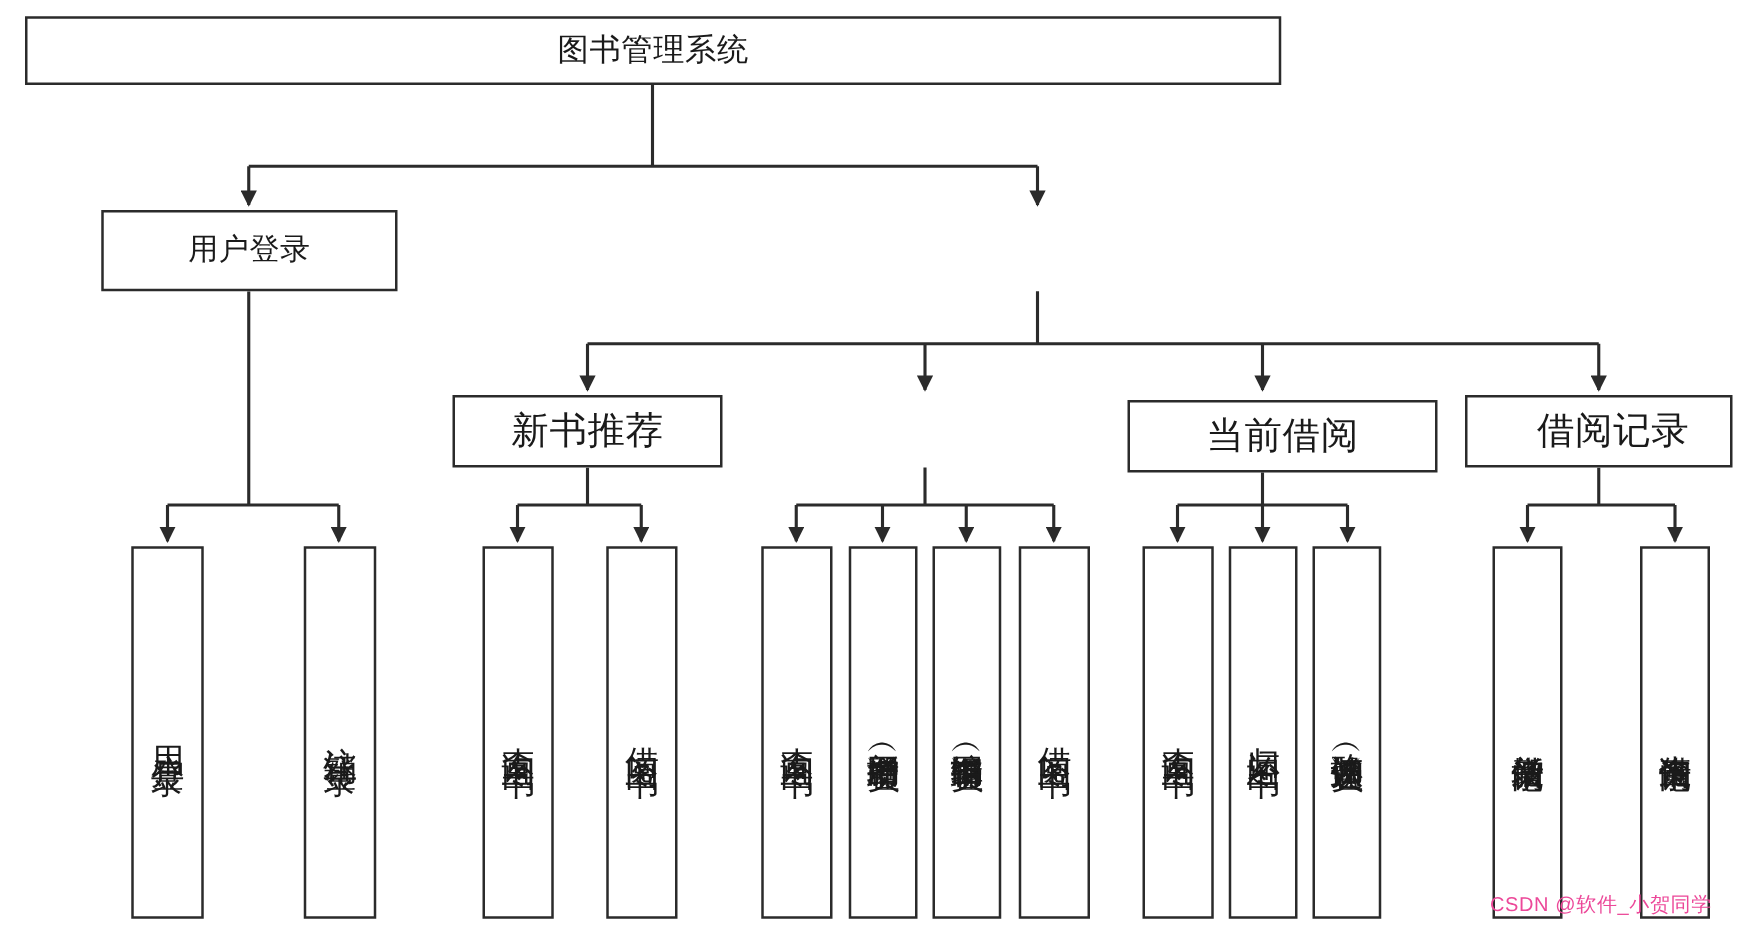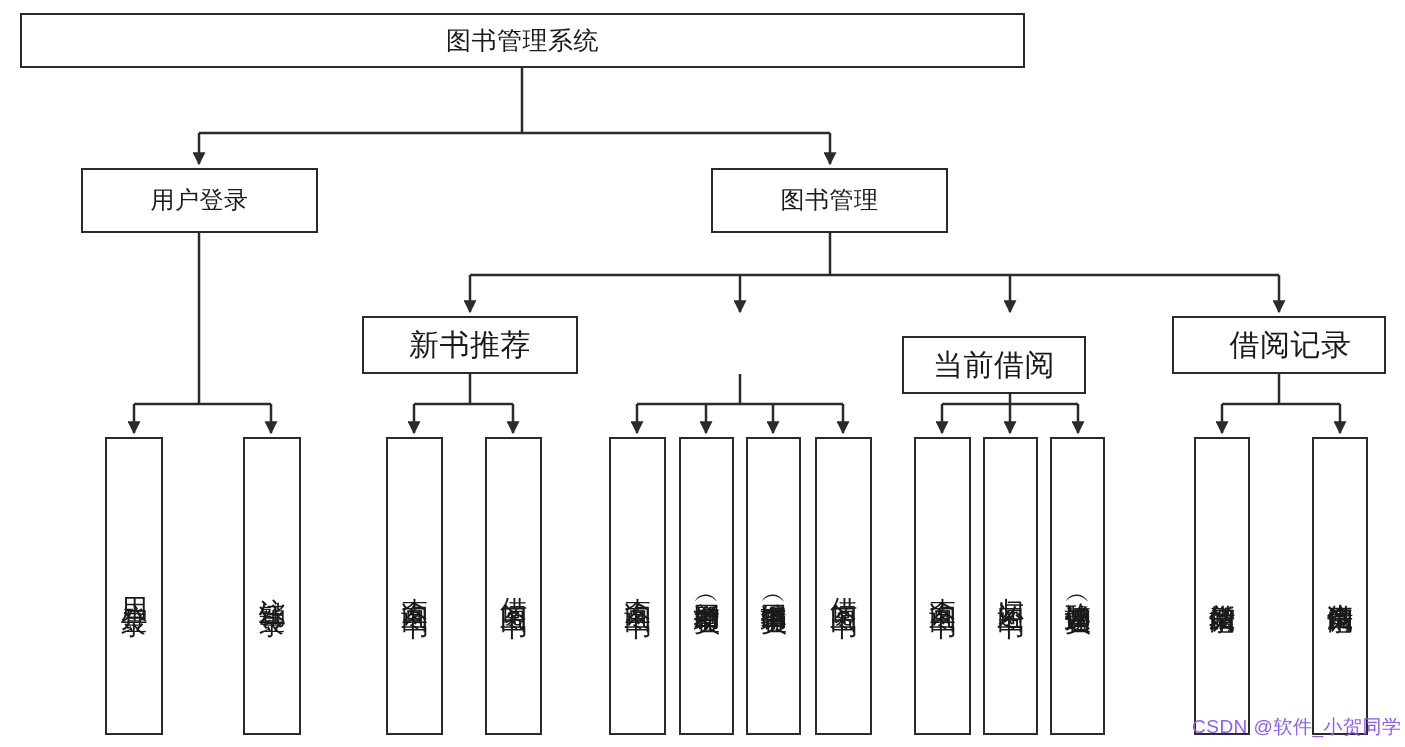--- a/index.html
+++ b/index.html
@@ -56,22 +56,22 @@
   svg.links {
     position: absolute;
     left: 0;
     top: 0;
     width: 1405px;
     height: 747px;
     pointer-events: none;
   }
   .watermark {
     position: absolute;
-    color: #8b5cf6;
-    font-size: 19px;
+    color: #ec4899;
+    font-size: 16px;
     white-space: nowrap;
     letter-spacing: 0.5px;
   }
 </style>
 </head>
 <body>
 
 <div id="canvas">
 
   <svg class="links" viewBox="0 0 1405 747" xmlns="http://www.w3.org/2000/svg">
@@ -124,28 +124,25 @@
     </g>
   </svg>
 
   <div class="node h-node root" style="left:20px; top:13px; width:1005px; height:55px;">
     <span class="node-label">图书管理系统</span>
   </div>
 
   <div class="node h-node lvl2" style="left:81px; top:168px; width:237px; height:65px;">
     <span class="node-label">用户登录</span>
   </div>
-  <div class="node h-node lvl2" style="left:711px; top:168px; width:237px; height:65px;">
-    <span class="node-label">图书管理</span>
-  </div>
 
   <div class="node h-node lvl3" style="left:362px; top:316px; width:216px; height:58px;">
     <span class="node-label">新书推荐</span>
   </div>
-  <div class="node h-node lvl3" style="left:902px; top:336px; width:184px; height:58px;">
+  <div class="node h-node lvl3" style="left:902px; top:320px; width:248px; height:58px;">
     <span class="node-label">当前借阅</span>
   </div>
   <div class="node h-node lvl3" style="left:1172px; top:316px; width:214px; height:58px;padding-left:23px;">
     <span class="node-label">借阅记录</span>
   </div>
 
   <div class="node v-node" style="left:105px; top:437px; width:58px; height:298px;">
     <span class="node-label">用户登录</span>
   </div>
   <div class="node v-node" style="left:243px; top:437px; width:58px; height:298px;">

